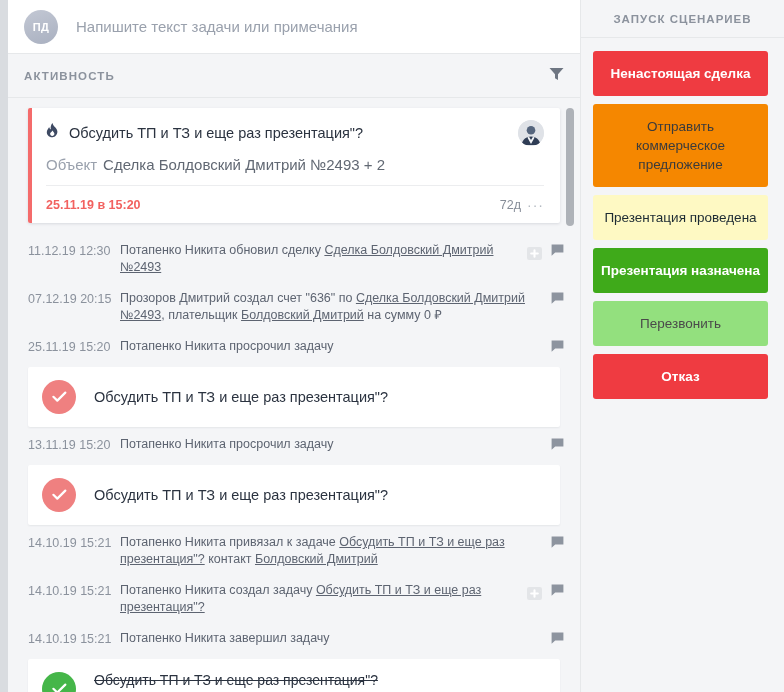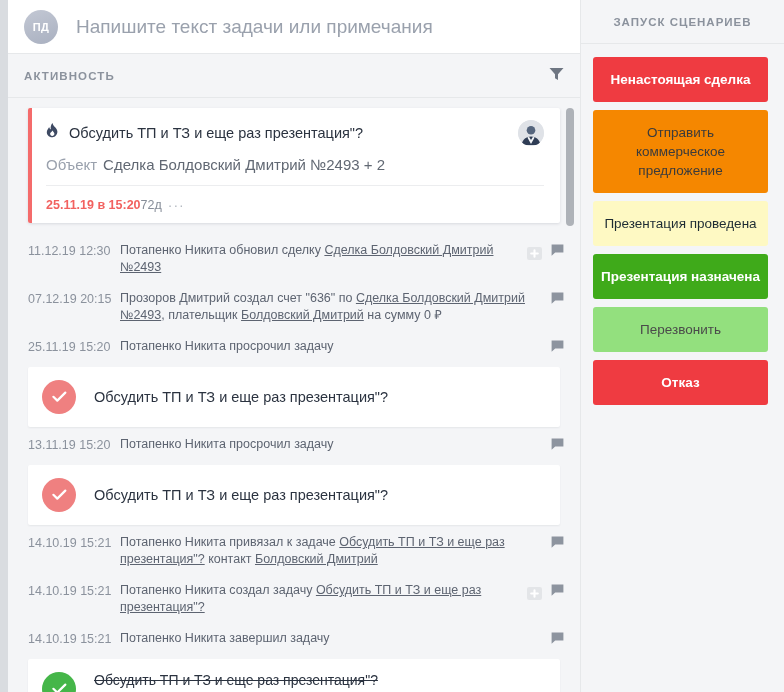--- a/index.html
+++ b/index.html
@@ -43,21 +43,21 @@
     width: 34px; height: 34px; border-radius: 50%;
     background: linear-gradient(160deg,#c3c8d4 0%, #a9b0c0 100%);
     color: #ffffff; font-size: 11px; font-weight: bold;
     letter-spacing: .5px;
     display: flex; align-items: center; justify-content: center;
     flex: 0 0 auto;
   }
   .composer-input {
     flex: 1; border: none; outline: none;
     margin-left: 18px;
-    font-size: 19px; color: #2b3340;
+    font-size: 15px; color: #2b3340;
     font-family: inherit; background: transparent;
   }
   .composer-input::placeholder { color: #9aa1ad; }
 
   
   .activity-head {
     height: 44px; flex: 0 0 auto;
     display: flex; align-items: center; justify-content: space-between;
     padding: 0 16px;
     background: #f4f5f7;
@@ -99,21 +99,21 @@
     position: relative;
   }
   .tc-object {
     margin-top: 10px; font-size: 15px; color: #616873;
     padding-bottom: 12px;
   }
   .tc-object .lbl { color: #9aa1ad; margin-right: 6px; }
   .tc-foot {
     border-top: 1px solid #ecedef;
     height: 38px;
-    display: flex; align-items: center; 
+    display: flex; align-items: center; justify-content: space-between;
   }
   .tc-date { font-size: 12.5px; color: #f2615f; font-weight: bold; }
   .tc-right { display: flex; align-items: center; gap: 6px; }
   .tc-days { font-size: 12.5px; color: #868d98; }
   .tc-dots { font-size: 14px; color: #b4bac2; letter-spacing: 1px; }
 
   
   .feed-row {
     display: flex; align-items: flex-start;
     padding: 7px 16px 7px 12px;
@@ -166,21 +166,21 @@
   }
 
   
   .right-col {
     width: 204px; height: 692px;
     background: #f4f5f7;
     border-left: 1px solid #e6e8ea;
     display: flex; flex-direction: column;
   }
   .right-head {
-    height: 44px;
+    height: 38px;
     display: flex; align-items: center; justify-content: center;
     font-size: 11.5px; font-weight: bold; letter-spacing: 1px;
     color: #8b929d; text-transform: uppercase;
     border-bottom: 1px solid #e6e8ea;
     background: #f4f5f7;
   }
   .scen-list { padding: 13px 16px 0 12px; display: flex; flex-direction: column; gap: 8px; }
   .scen-btn {
     border: none; border-radius: 3px;
     font-family: inherit; font-size: 13.5px;

